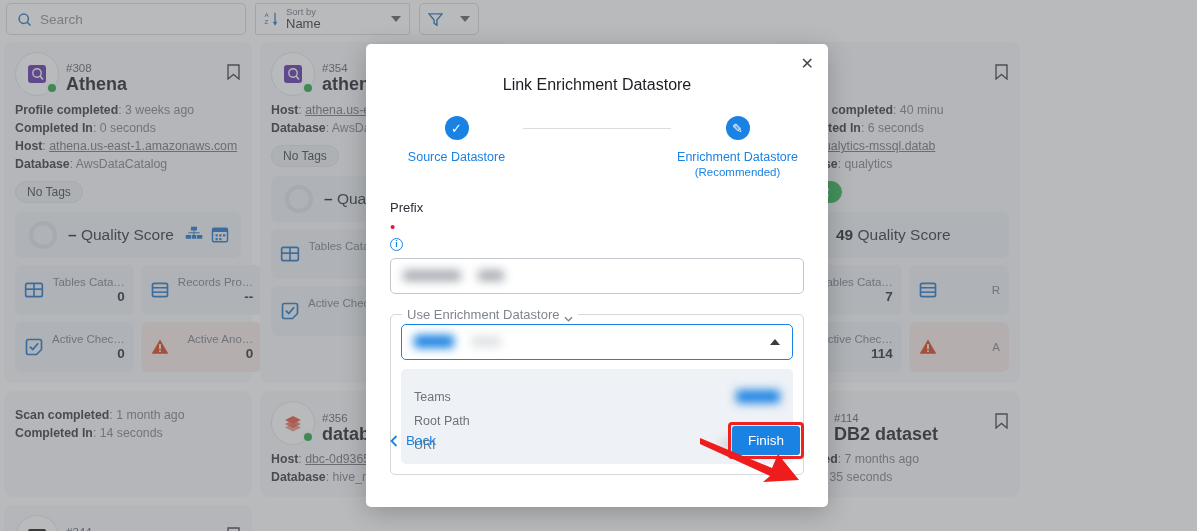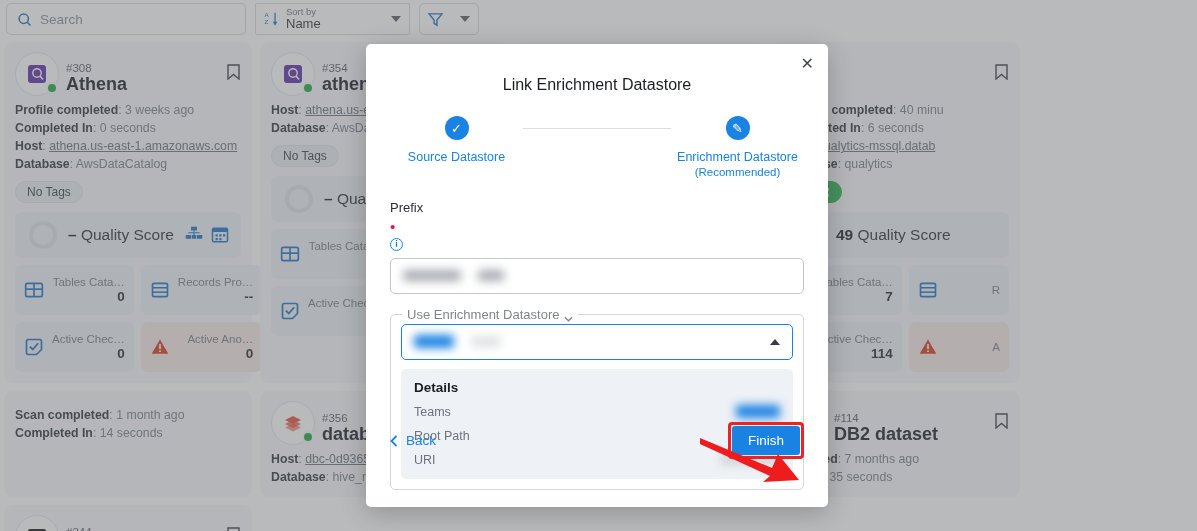--- a/index.html
+++ b/index.html
@@ -542,21 +542,20 @@
         <svg width="9" height="6" viewBox="0 0 10 6">
           <polyline points="1,1 5,5 9,1" fill="none" stroke="#80858d" stroke-width="1.4"></polyline>
         </svg>
       </div>
       <div class="select-box">
         <span class="blur blur-blue" style="width:40px"></span>
         <span class="blur blur-gray" style="width:30px;opacity:.35"></span>
         <span class="caret-up"></span>
       </div>
       <div class="details">
-        <h4>Details</h4>
         <div class="drow">
           <span>Teams</span>
           <span class="dval blur blur-blue" style="width:44px"></span>
         </div>
         <div class="drow">
           <span>Root Path</span>
         </div>
         <div class="drow">
           <span>URI</span>
           <span class="dval blur blur-gray" style="width:60px;opacity:.4"></span>

